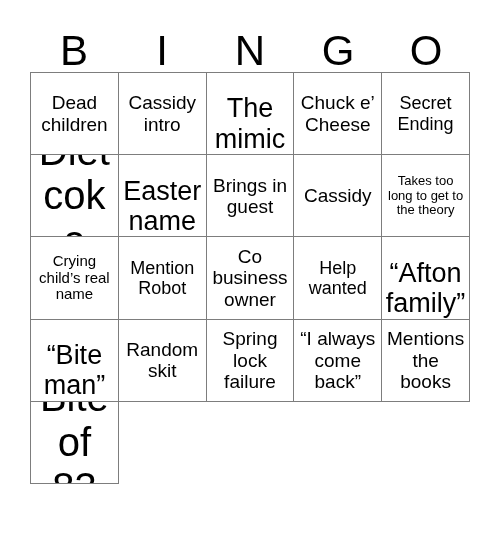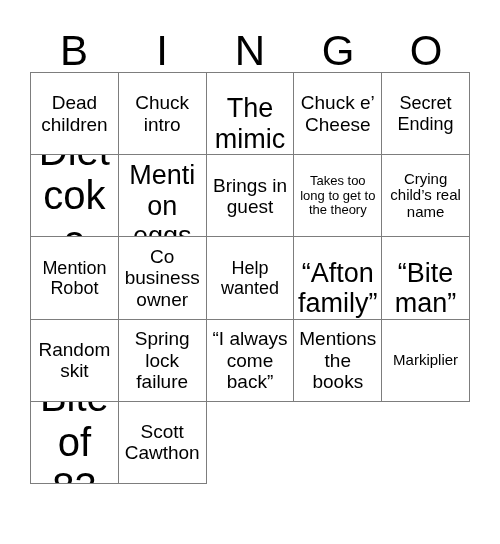--- a/index.html
+++ b/index.html
@@ -90,40 +90,43 @@
     <div class="header-letter">G</div>
     <div class="header-letter">O</div>
   </div>
 
   <div id="grid">
 
     <div class="cell fs-md">
         <span class="cell-text">Dead children</span>
       </div>
     <div class="cell fs-md">
-        <span class="cell-text">Chuck intro</span>
+        <span class="cell-text">Cassidy intro</span>
       </div>
     <div class="cell fs-xl">
         <span class="cell-text">The mimic</span>
       </div>
     <div class="cell fs-md">
         <span class="cell-text">Chuck e’ Cheese</span>
       </div>
     <div class="cell fs-lg">
         <span class="cell-text">Secret Ending</span>
       </div>
 
     <div class="cell fs-xxl">
         <span class="cell-text">Diet coke</span>
       </div>
     <div class="cell fs-xl">
-        <span class="cell-text">Mention eggs</span>
+        <span class="cell-text">Easter name</span>
       </div>
     <div class="cell fs-md">
         <span class="cell-text">Brings in guest</span>
+      </div>
+    <div class="cell fs-md">
+        <span class="cell-text">Cassidy</span>
       </div>
 
     <div class="cell fs-xs">
         <span class="cell-text">Takes too long to get to the theory</span>
       </div>
     <div class="cell fs-sm">
         <span class="cell-text">Crying child’s real name</span>
       </div>
     <div class="cell fs-lg">
         <span class="cell-text">Mention Robot</span>
@@ -147,24 +150,18 @@
     <div class="cell fs-md">
         <span class="cell-text">Spring lock failure</span>
       </div>
     <div class="cell fs-md">
         <span class="cell-text">“I always come back”</span>
       </div>
 
     <div class="cell fs-md">
         <span class="cell-text">Mentions the books</span>
       </div>
-    <div class="cell fs-sm">
-        <span class="cell-text">Markiplier</span>
-      </div>
     <div class="cell fs-xxl">
         <span class="cell-text">Bite of 83</span>
-      </div>
-    <div class="cell fs-md">
-        <span class="cell-text">Scott Cawthon</span>
       </div>
 
   </div>
 </div>
 
 </body></html>

